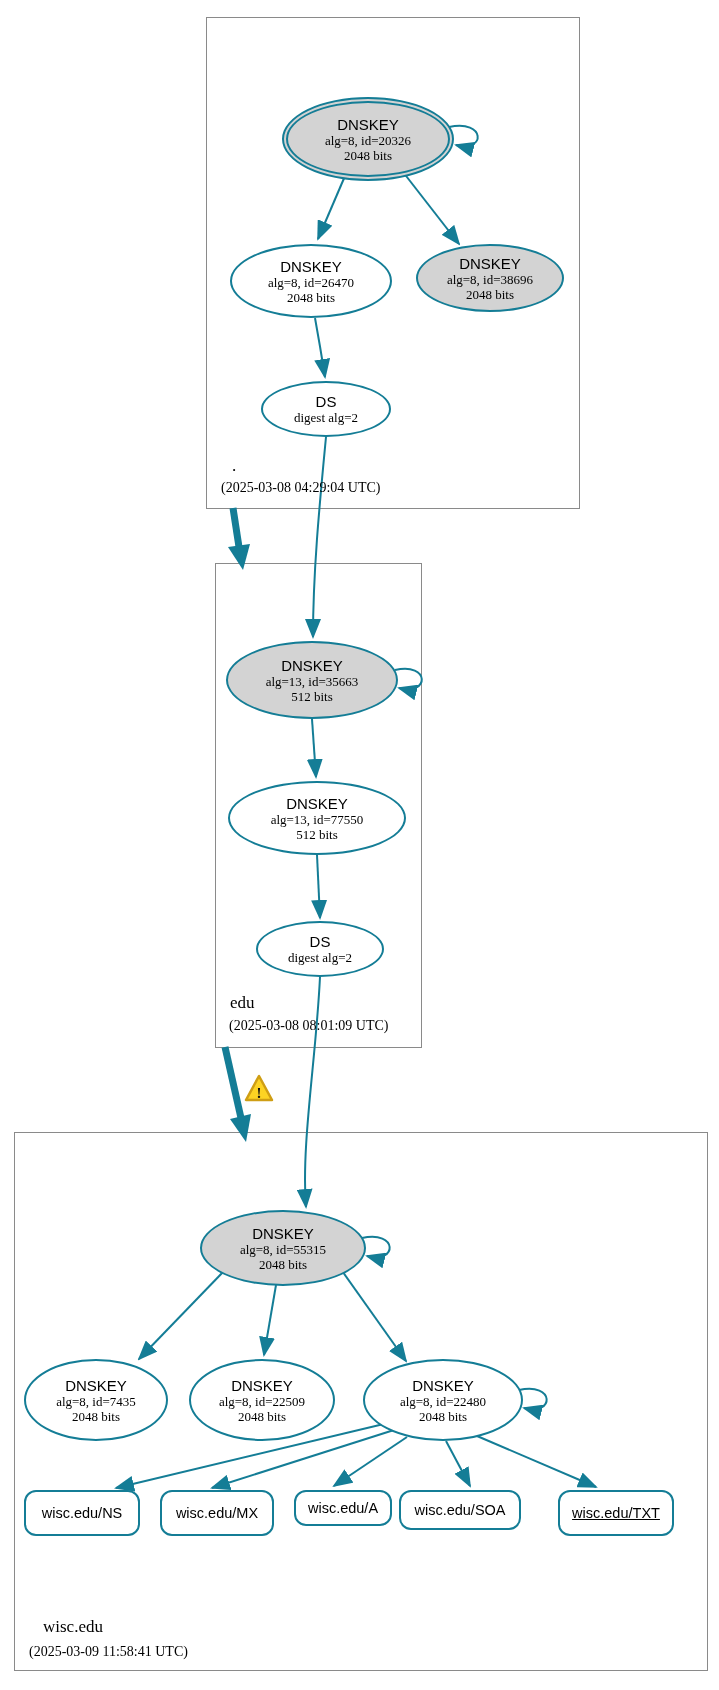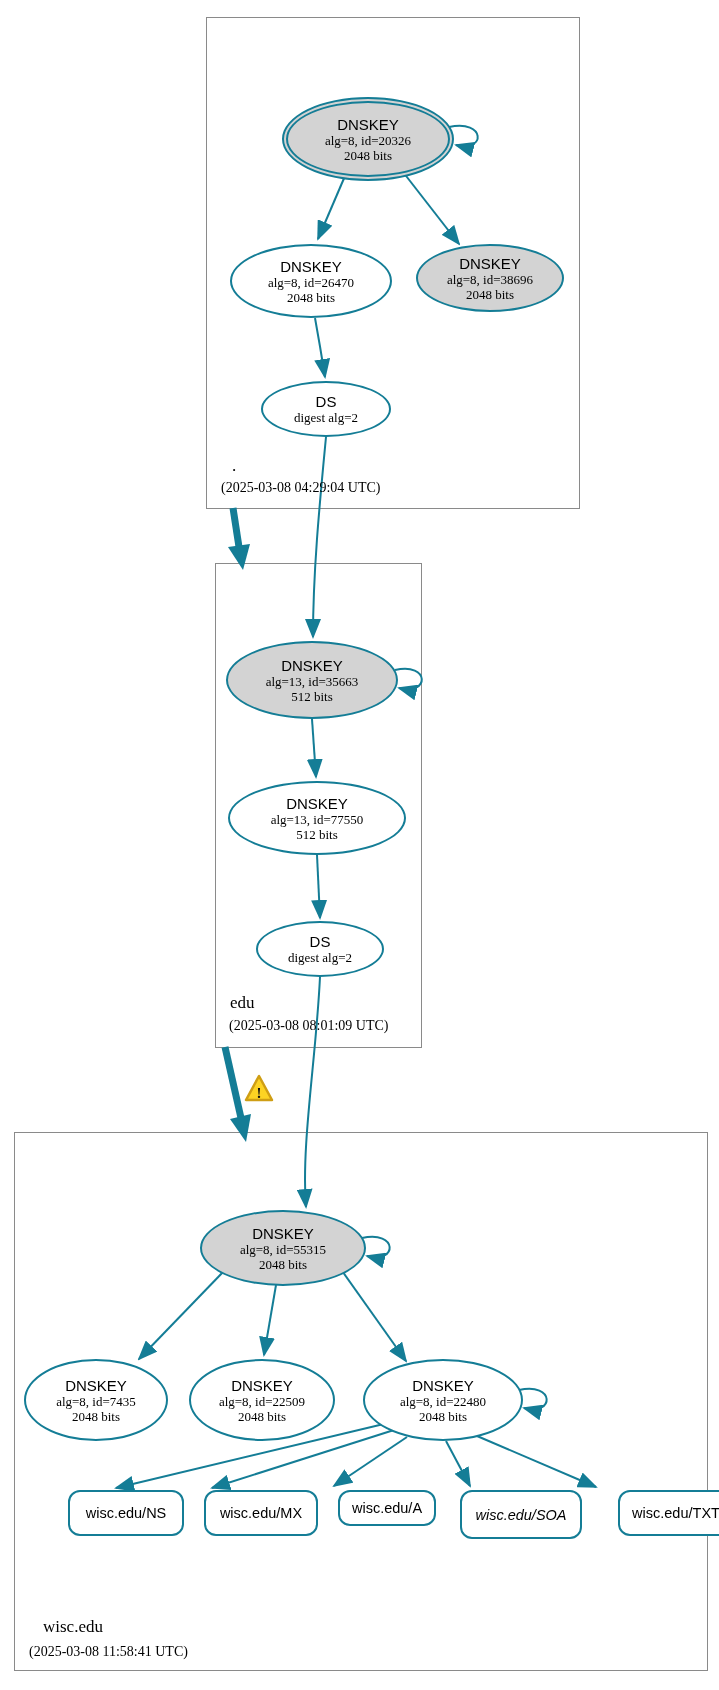--- a/index.html
+++ b/index.html
@@ -11,21 +11,21 @@
   .edge.thick{stroke-width:7;}
   .node{position:absolute;border:2px solid #147d96;border-radius:50%;background:#ffffff;
         display:flex;flex-direction:column;align-items:center;justify-content:center;
         text-align:center;z-index:2;box-sizing:border-box;}
   .node.gray{background:#d3d3d3;}
   .node .inner{position:absolute;inset:2px;border:2px solid #147d96;border-radius:50%;}
   .node .ttl{font-family:"Liberation Sans", sans-serif;font-size:15px;line-height:17px;}
   .node .dtl{font-family:"Liberation Serif", serif;font-size:13px;line-height:15px;text-align:right;}
   .rrset{position:absolute;border:2px solid #147d96;border-radius:12px;background:#ffffff;
          display:flex;align-items:center;justify-content:center;z-index:2;box-sizing:border-box;
-         font-family:"Liberation Sans", sans-serif;font-size:14.5px;margin-left:44px;}
+         font-family:"Liberation Sans", sans-serif;font-size:14.5px;}
   .zname{position:absolute;font-size:17px;line-height:20px;z-index:1;}
   .ztime{position:absolute;font-size:14px;line-height:17px;z-index:1;}
 </style>
 </head>
 <body>
 
 <div class="canvas">
 
   <div class="zonebox" style="left:206px;top:17px;width:372px;height:490px;"></div>
   <div class="zonebox" style="left:215px;top:563px;width:205px;height:483px;"></div>
@@ -136,23 +136,23 @@
 
   <div class="rrset" style="left:24px;top:1490px;width:116px;height:46px;">
     <span>wisc.edu/NS</span>
   </div>
   <div class="rrset" style="left:160px;top:1490px;width:114px;height:46px;text-align:center;">
     <span>wisc.edu/MX</span>
   </div>
   <div class="rrset" style="left:294px;top:1490px;width:98px;height:36px;">
     <span>wisc.edu/A</span>
   </div>
-  <div class="rrset" style="left:416px;top:1490px;width:122px;height:49px;font-style:italic;">
+  <div class="rrset" style="left:399px;top:1490px;width:122px;height:40px;">
     <span>wisc.edu/SOA</span>
   </div>
-  <div class="rrset" style="left:574px;top:1490px;width:116px;height:46px;">
+  <div class="rrset" style="left:558px;top:1490px;width:116px;height:46px;text-decoration:underline;">
     <span>wisc.edu/TXT</span>
   </div>
 
   <div class="zname" style="left:43px;top:1617px;">wisc.edu</div>
-  <div class="ztime" style="left:29px;top:1643px;">(2025-03-08 11:58:41 UTC)</div>
+  <div class="ztime" style="left:29px;top:1643px;">(2025-03-09 11:58:41 UTC)</div>
 
 </div>
 
 </body></html>

